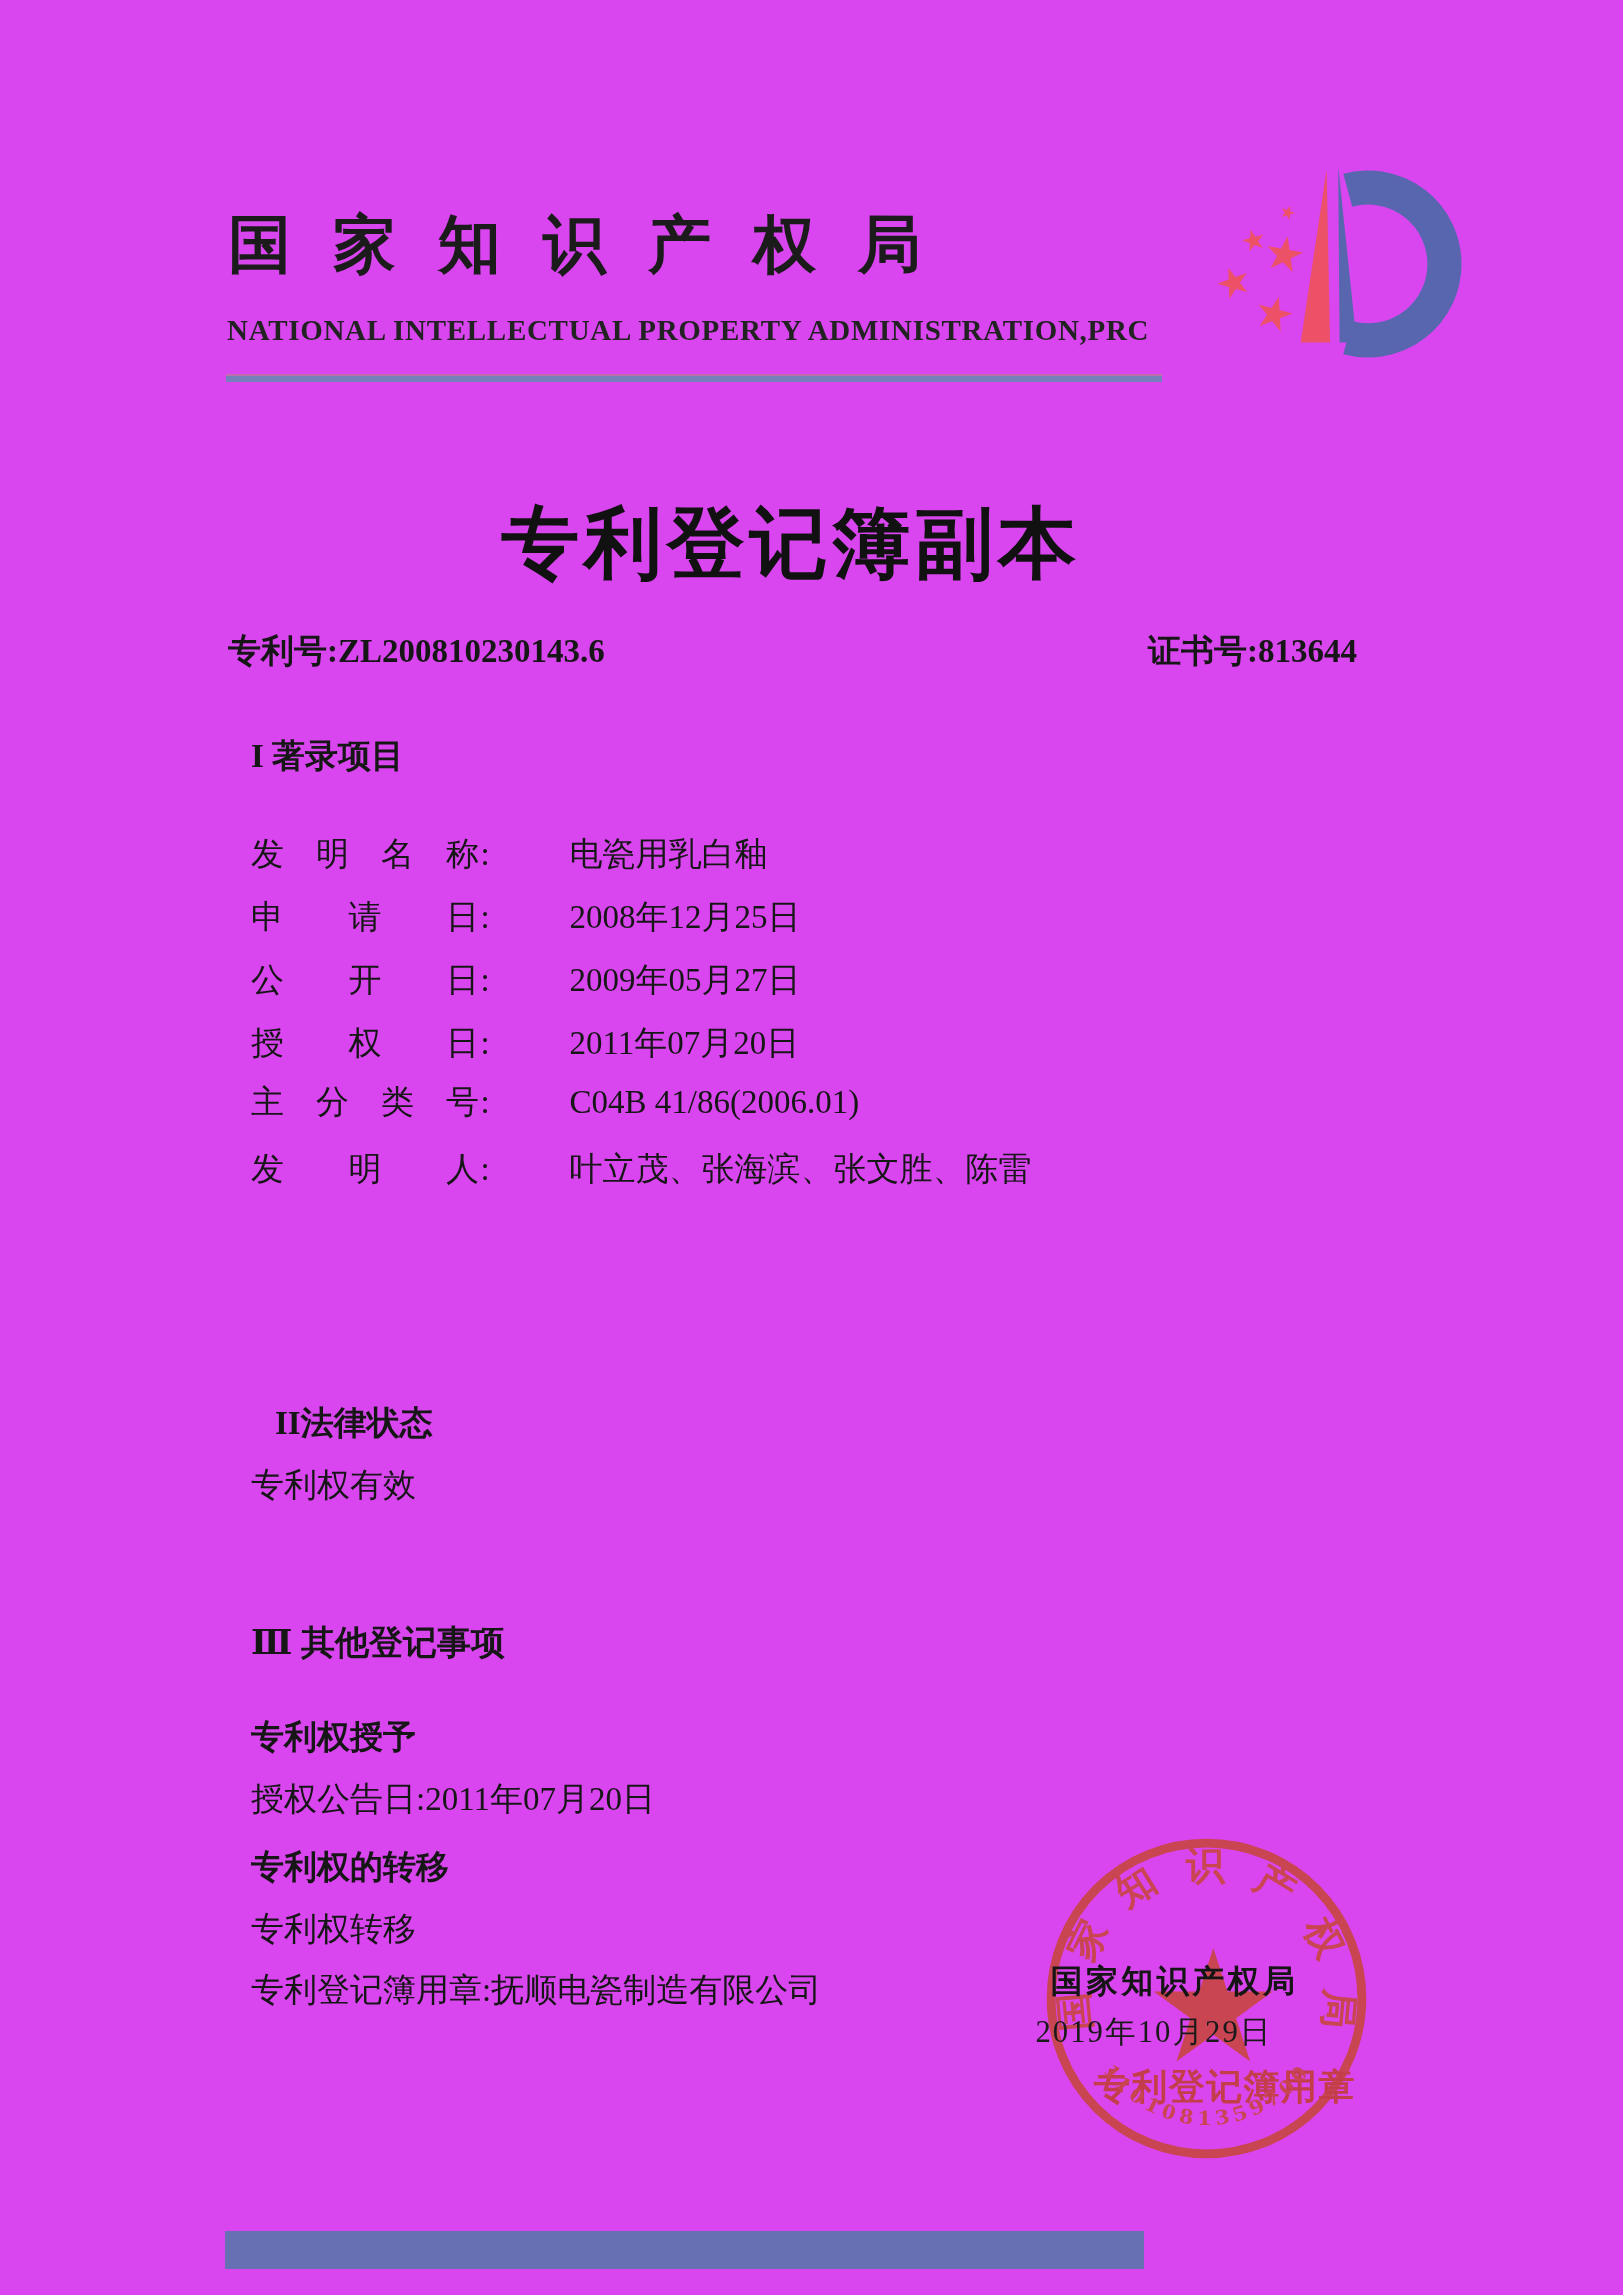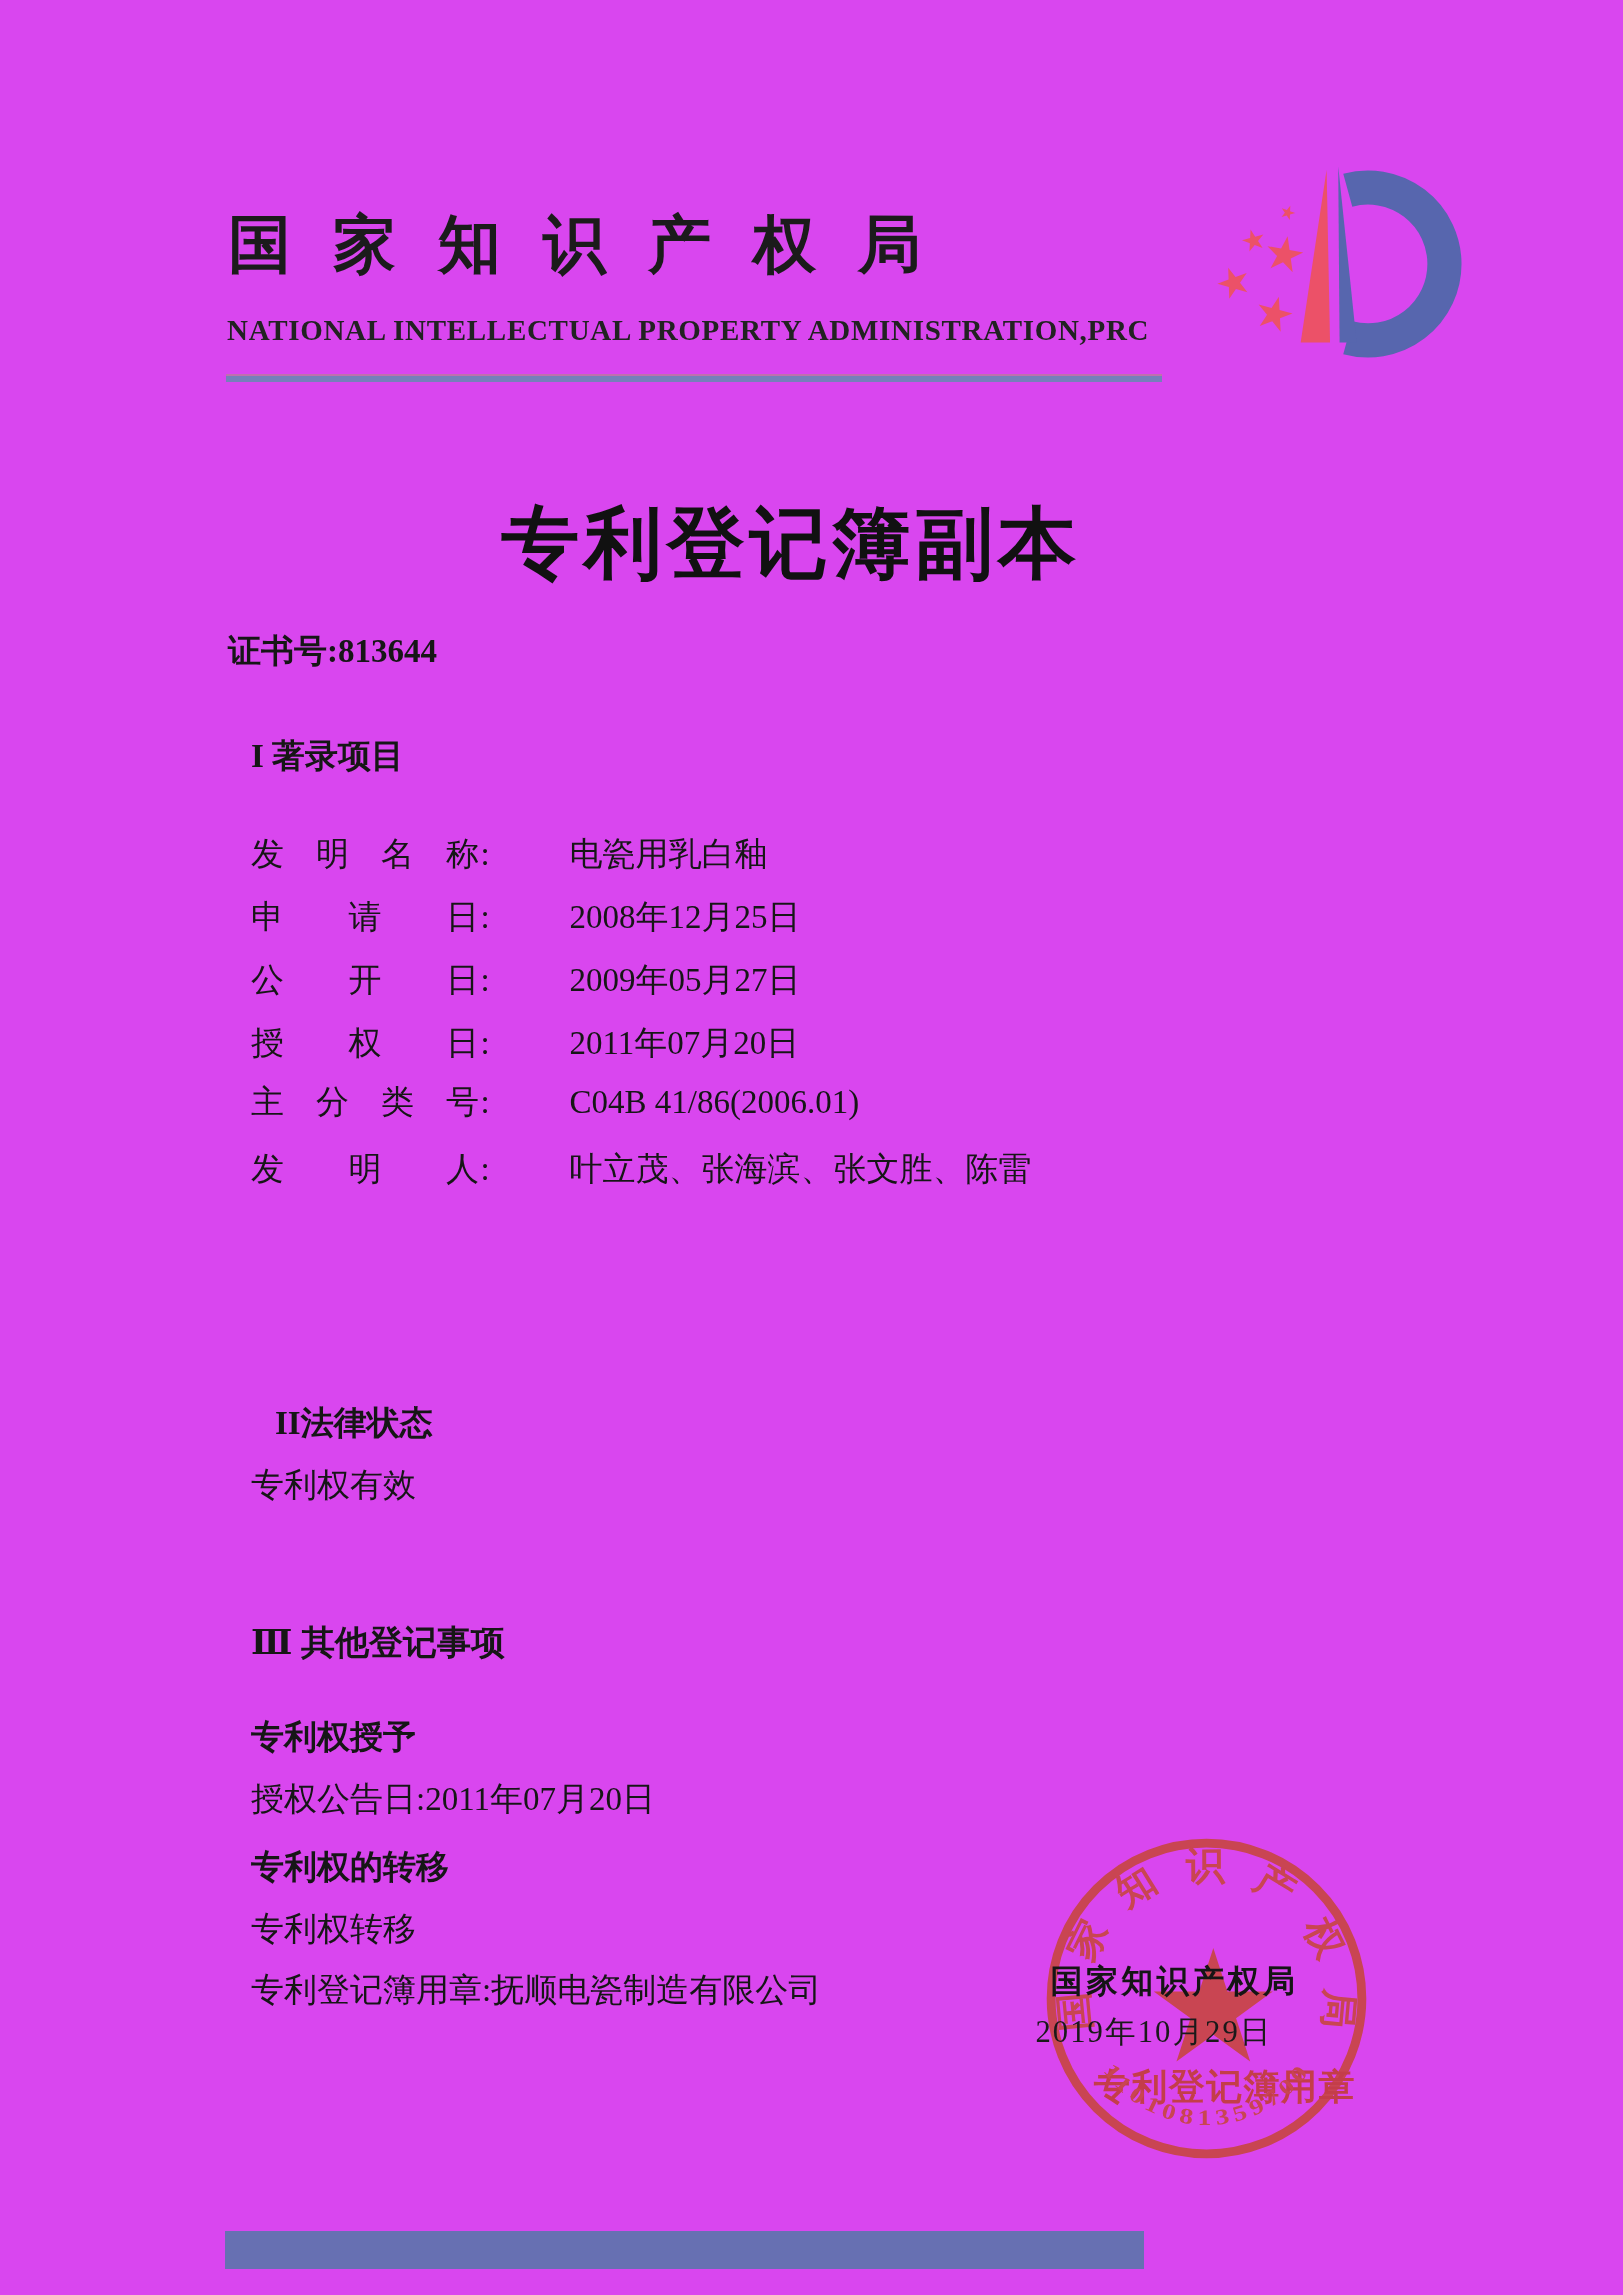--- a/index.html
+++ b/index.html
@@ -109,20 +109,21 @@
       <use href="#star5" transform="translate(108 85) scale(11) rotate(20)"></use>
       <use href="#star5" transform="translate(58 126) scale(17) rotate(-15)"></use>
       <use href="#star5" transform="translate(103 147) scale(28) rotate(10)"></use>
       <use href="#star5" transform="translate(29 188) scale(24) rotate(-20)"></use>
       <use href="#star5" transform="translate(88 234) scale(27) rotate(15)"></use>
     </g>
   </svg>
 
   <div class="doc-title">专利登记簿副本</div>
   <div class="num-line">
+    <span class="nowrap">专利号:ZL200810230143.6</span>
     <span class="nowrap">证书号:813644</span>
   </div>
 
   <div class="s1-heading">I 著录项目</div>
 
   <div class="fields">
     <div class="field-row">
       <span class="f-label jchars">
           <span>发</span>
           <span>明</span>

